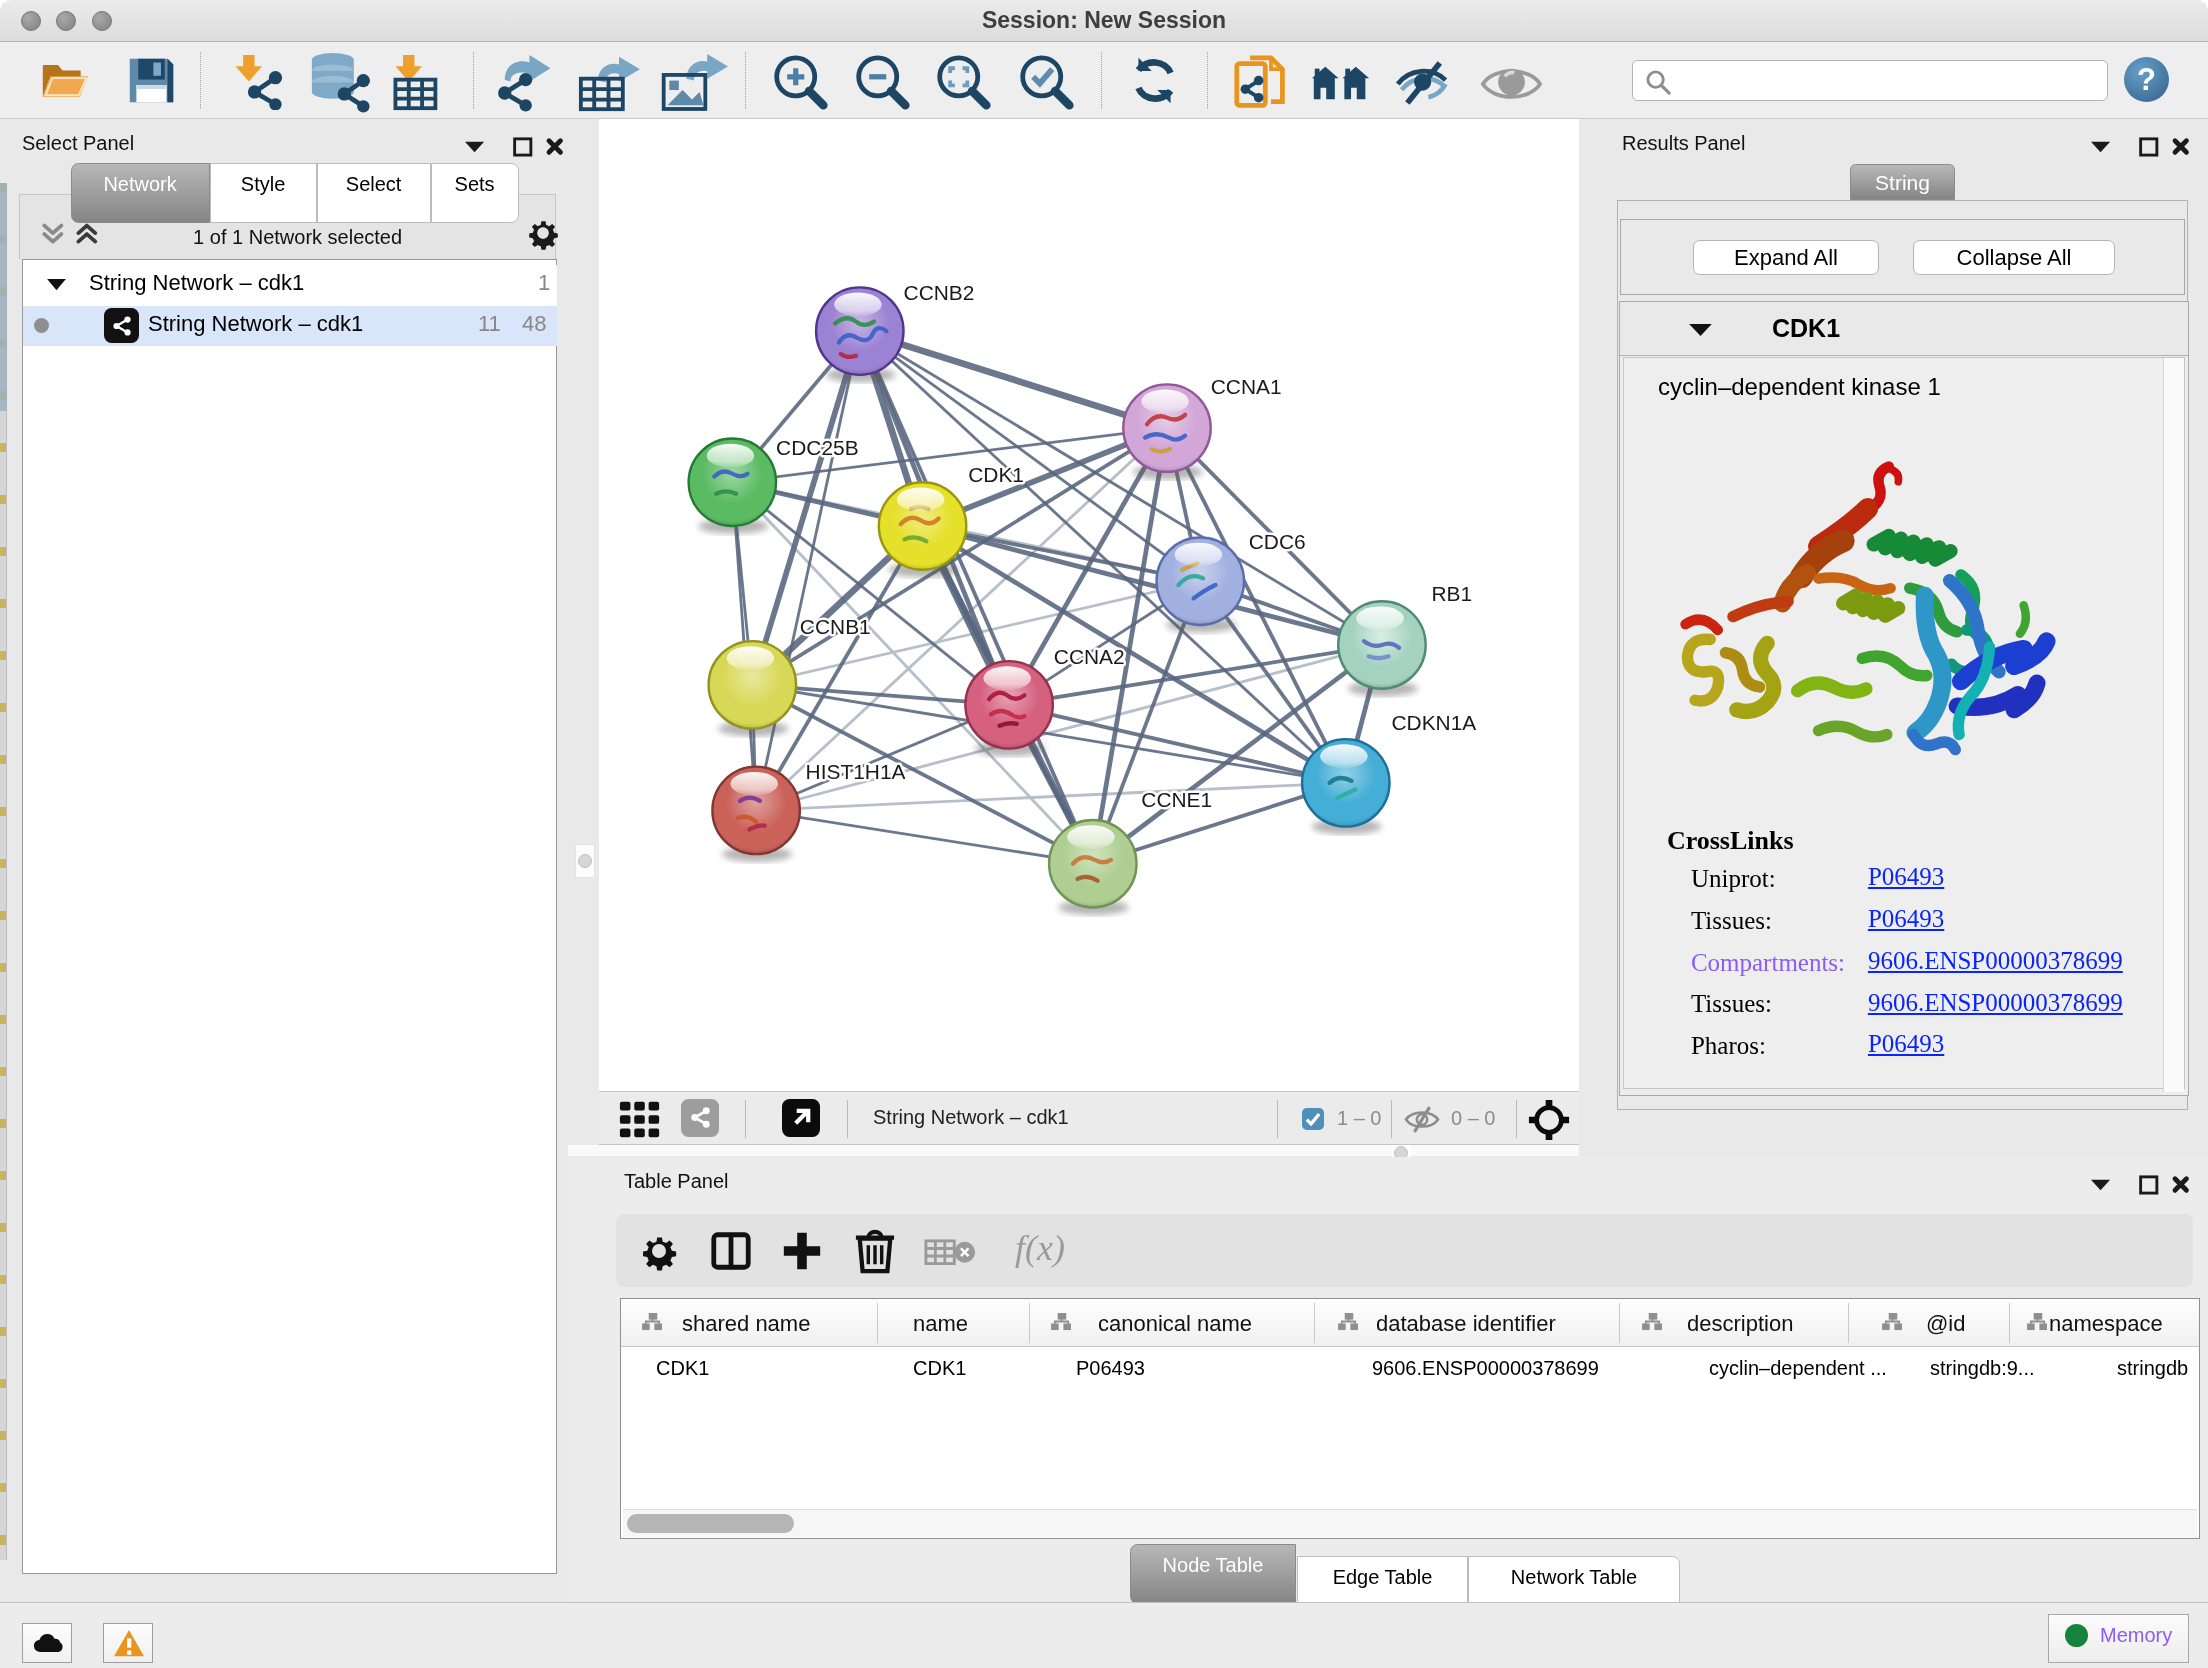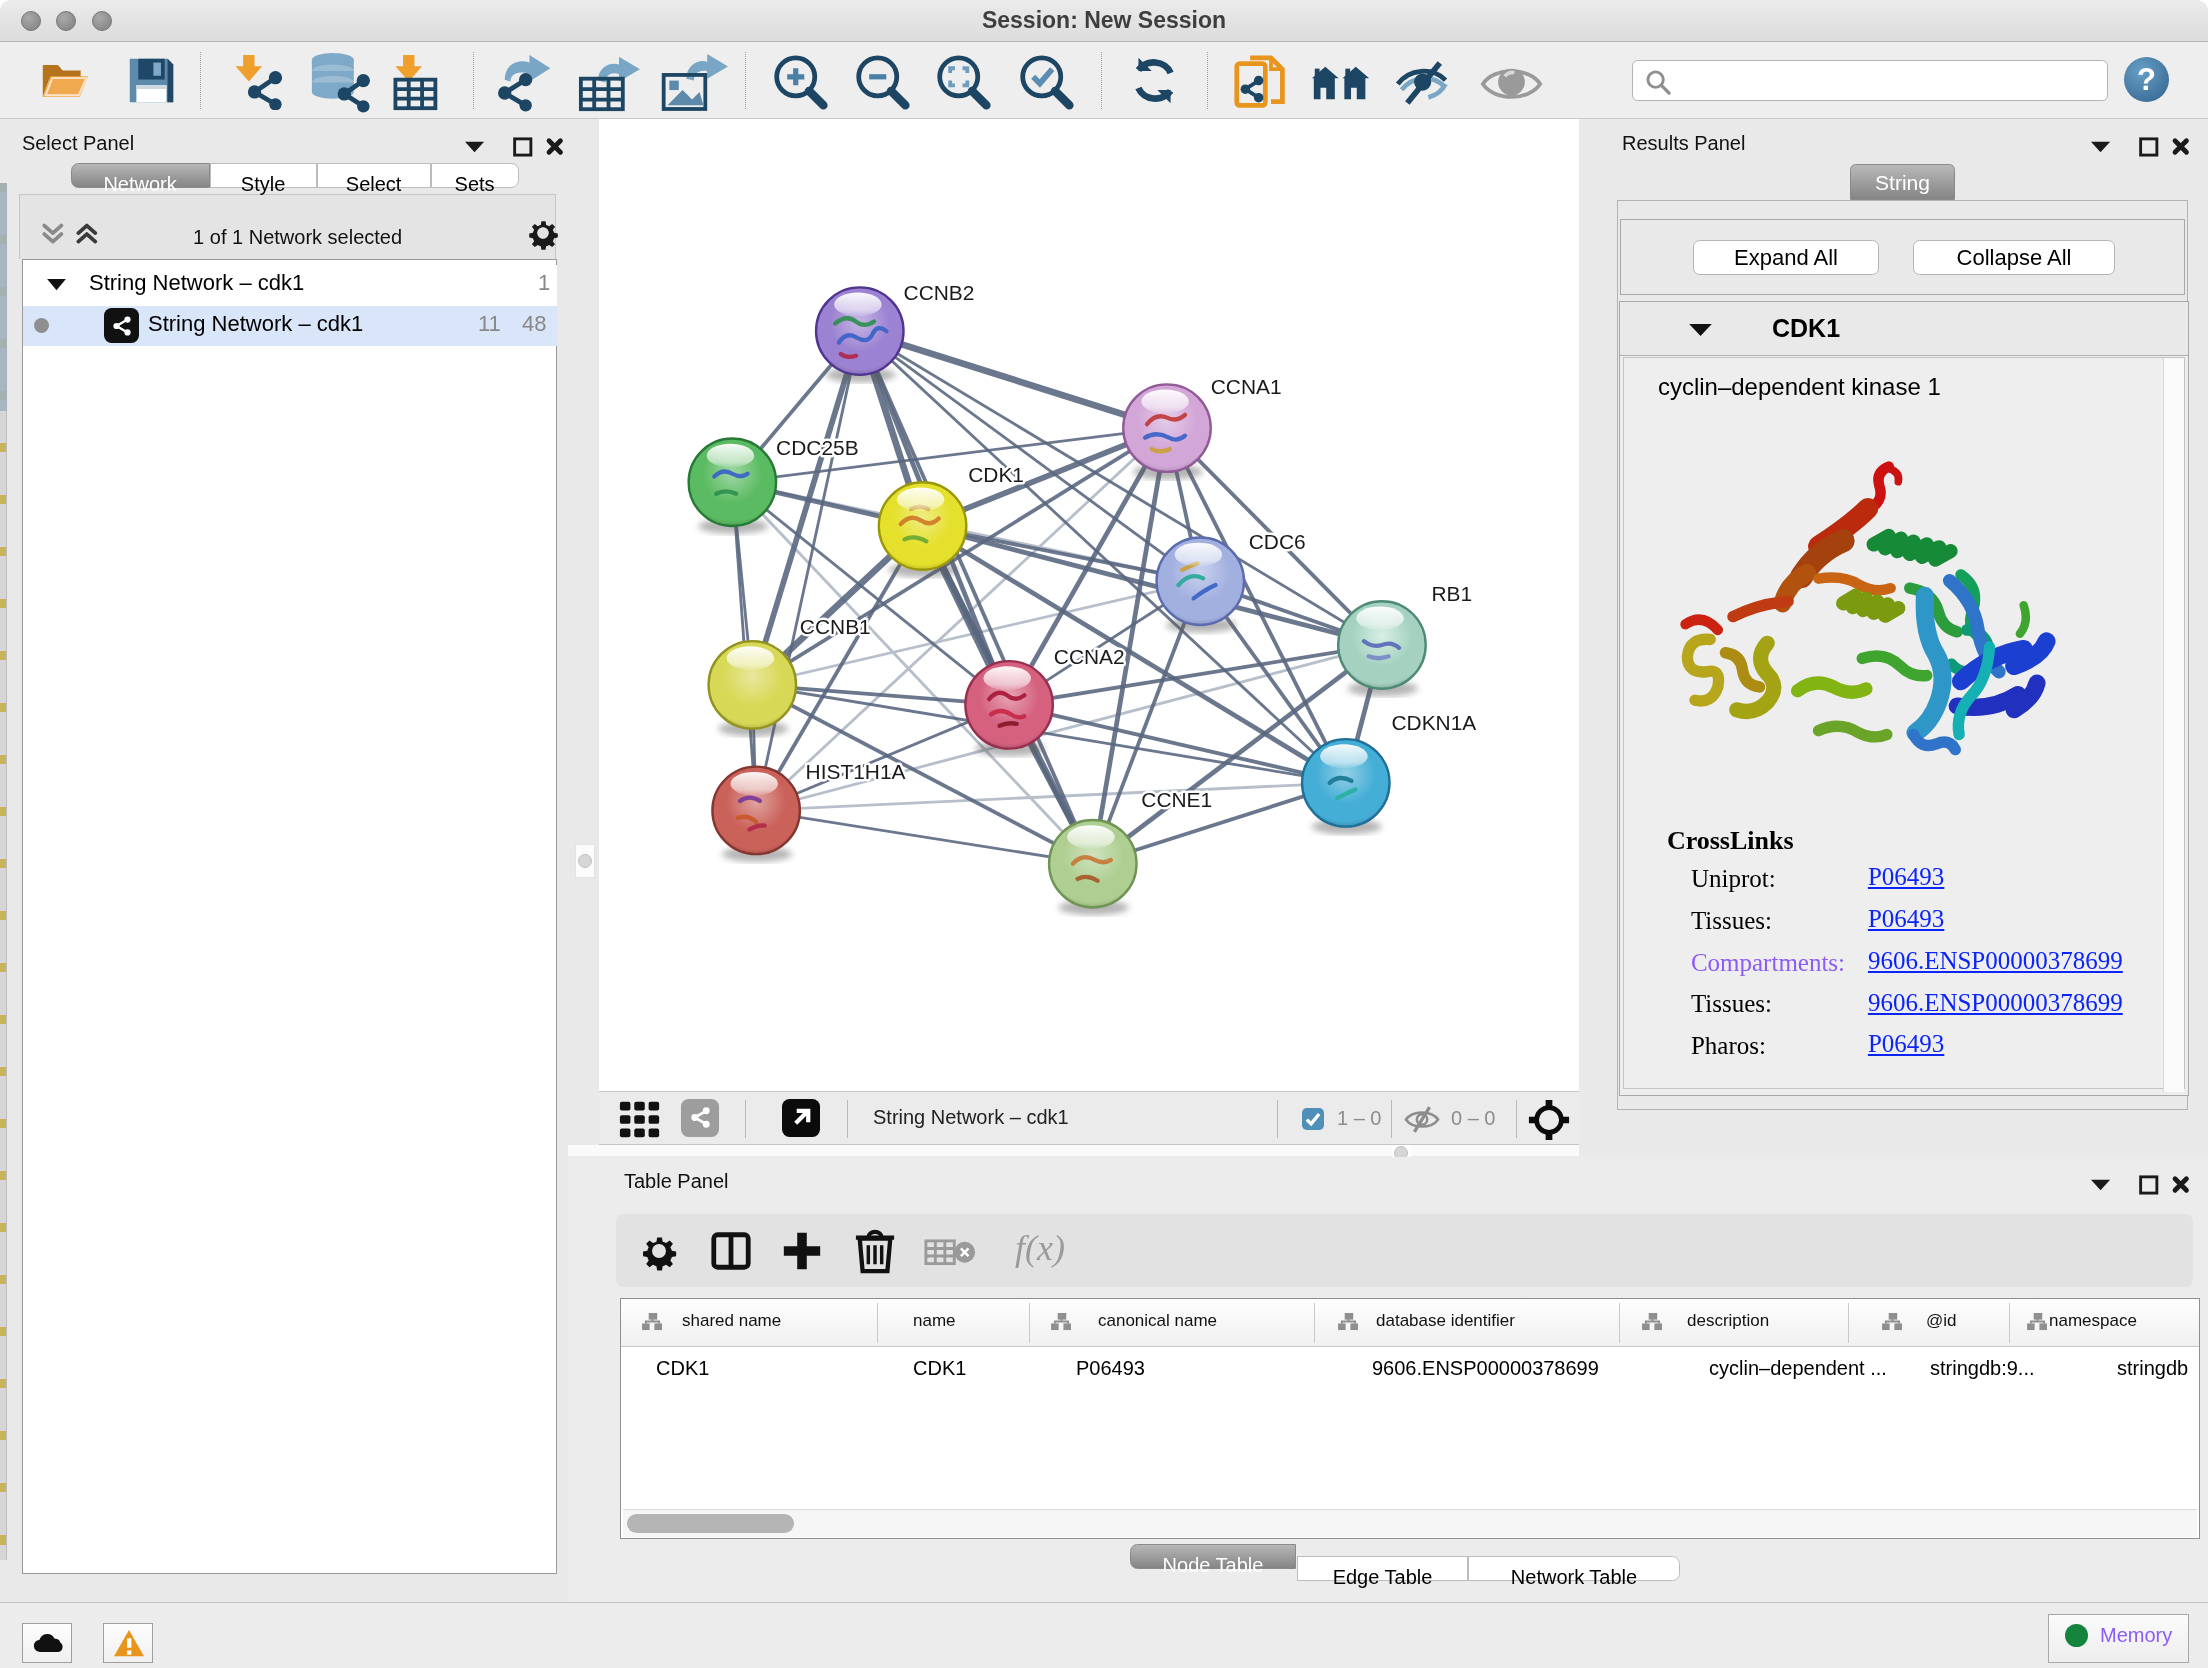--- a/index.html
+++ b/index.html
@@ -11,35 +11,35 @@
 .tlight { position:absolute; top:11.4px; width:20px; height:20px; border-radius:50%; background:radial-gradient(circle at 35% 32%, #a9a9a9, #8c8c8c 70%); border:1px solid #757575; }
 #title-text { position:absolute; top:6.7px; left:0; width:2208px; text-align:center; font-size:23px; font-weight:bold; color:#3e3e3e; }
 
 #toolbar { left:0; top:42px; width:2208px; height:77px; background:#eeeeee; border-bottom:1px solid #cacaca; }
 .tsep { position:absolute; top:9.5px; height:57px; width:0; border-left:1.9px dotted #9f9f9f; }
 #searchbox { position:absolute; left:1632px; top:18px; width:476px; height:41px; background:#ffffff; border:1px solid #b3b3b3; border-radius:5.7px; }
 
 .panel-title { font-size:20px; color:#111; }
 
 #ctrl-white { left:22px; top:259px; width:535px; height:1315px; background:#ffffff; border:1px solid #999; }
-.tab { position:absolute; top:44px; height:25px; border:1px solid #bcbcbc; background:#ffffff; color:#000; font-size:20px; text-align:center; line-height:40px; }
+.tab { position:absolute; top:44px; height:60px; border:1px solid #bcbcbc; background:#ffffff; color:#000; font-size:20px; text-align:center; line-height:40px; }
 .tab.sel { background:linear-gradient(#b7b7b7,#858585); color:#ffffff; border-color:#8a8a8a; }
 
 #netcanvas { left:599px; top:119px; width:980px; height:972px; background:#ffffff; }
 #netbar { left:599px; top:1091px; width:980px; height:54px; background:#ebebeb; border-top:1px solid #c6c6c6; border-bottom:1px solid #c6c6c6; }
 
 #results { left:1579px; top:119px; width:630px; height:1038px; background:#e9e9e9; }
 
 #tablepanel { left:568px; top:1157px; width:1641px; height:444px; background:#ececec; }
 
 #statusbar { left:0; top:1602px; width:2208px; height:67px; background:#ececec; border-top:1px solid #c2c2c2; }
 .sq-btn { position:absolute; width:50px; height:40px; background:linear-gradient(#fdfdfd,#f0f0f0); border:1px solid #9e9e9e; }
 .hsep { top:3.8px; width:1px; height:40px; background:#c9c9c9; }
 .hicon { position:absolute; top:14.3px; width:21px; height:18px; }
-.htxt { position:absolute; top:12.4px; font-size:17px; color:#111; }
+.htxt { position:absolute; top:12.4px; font-size:22px; color:#111; }
 .dtxt { position:absolute; top:58px; font-size:20px; color:#000; }
 .serif { font-family:"Liberation Serif", serif; }
 a.link { color:#0b24fb; text-decoration:underline; }
 </style>
 </head>
 <body>
 
 <div id="corner-bg"></div>
 <div id="titlebar" class="abs">
   <div class="tlight" style="left:21px;"></div>

